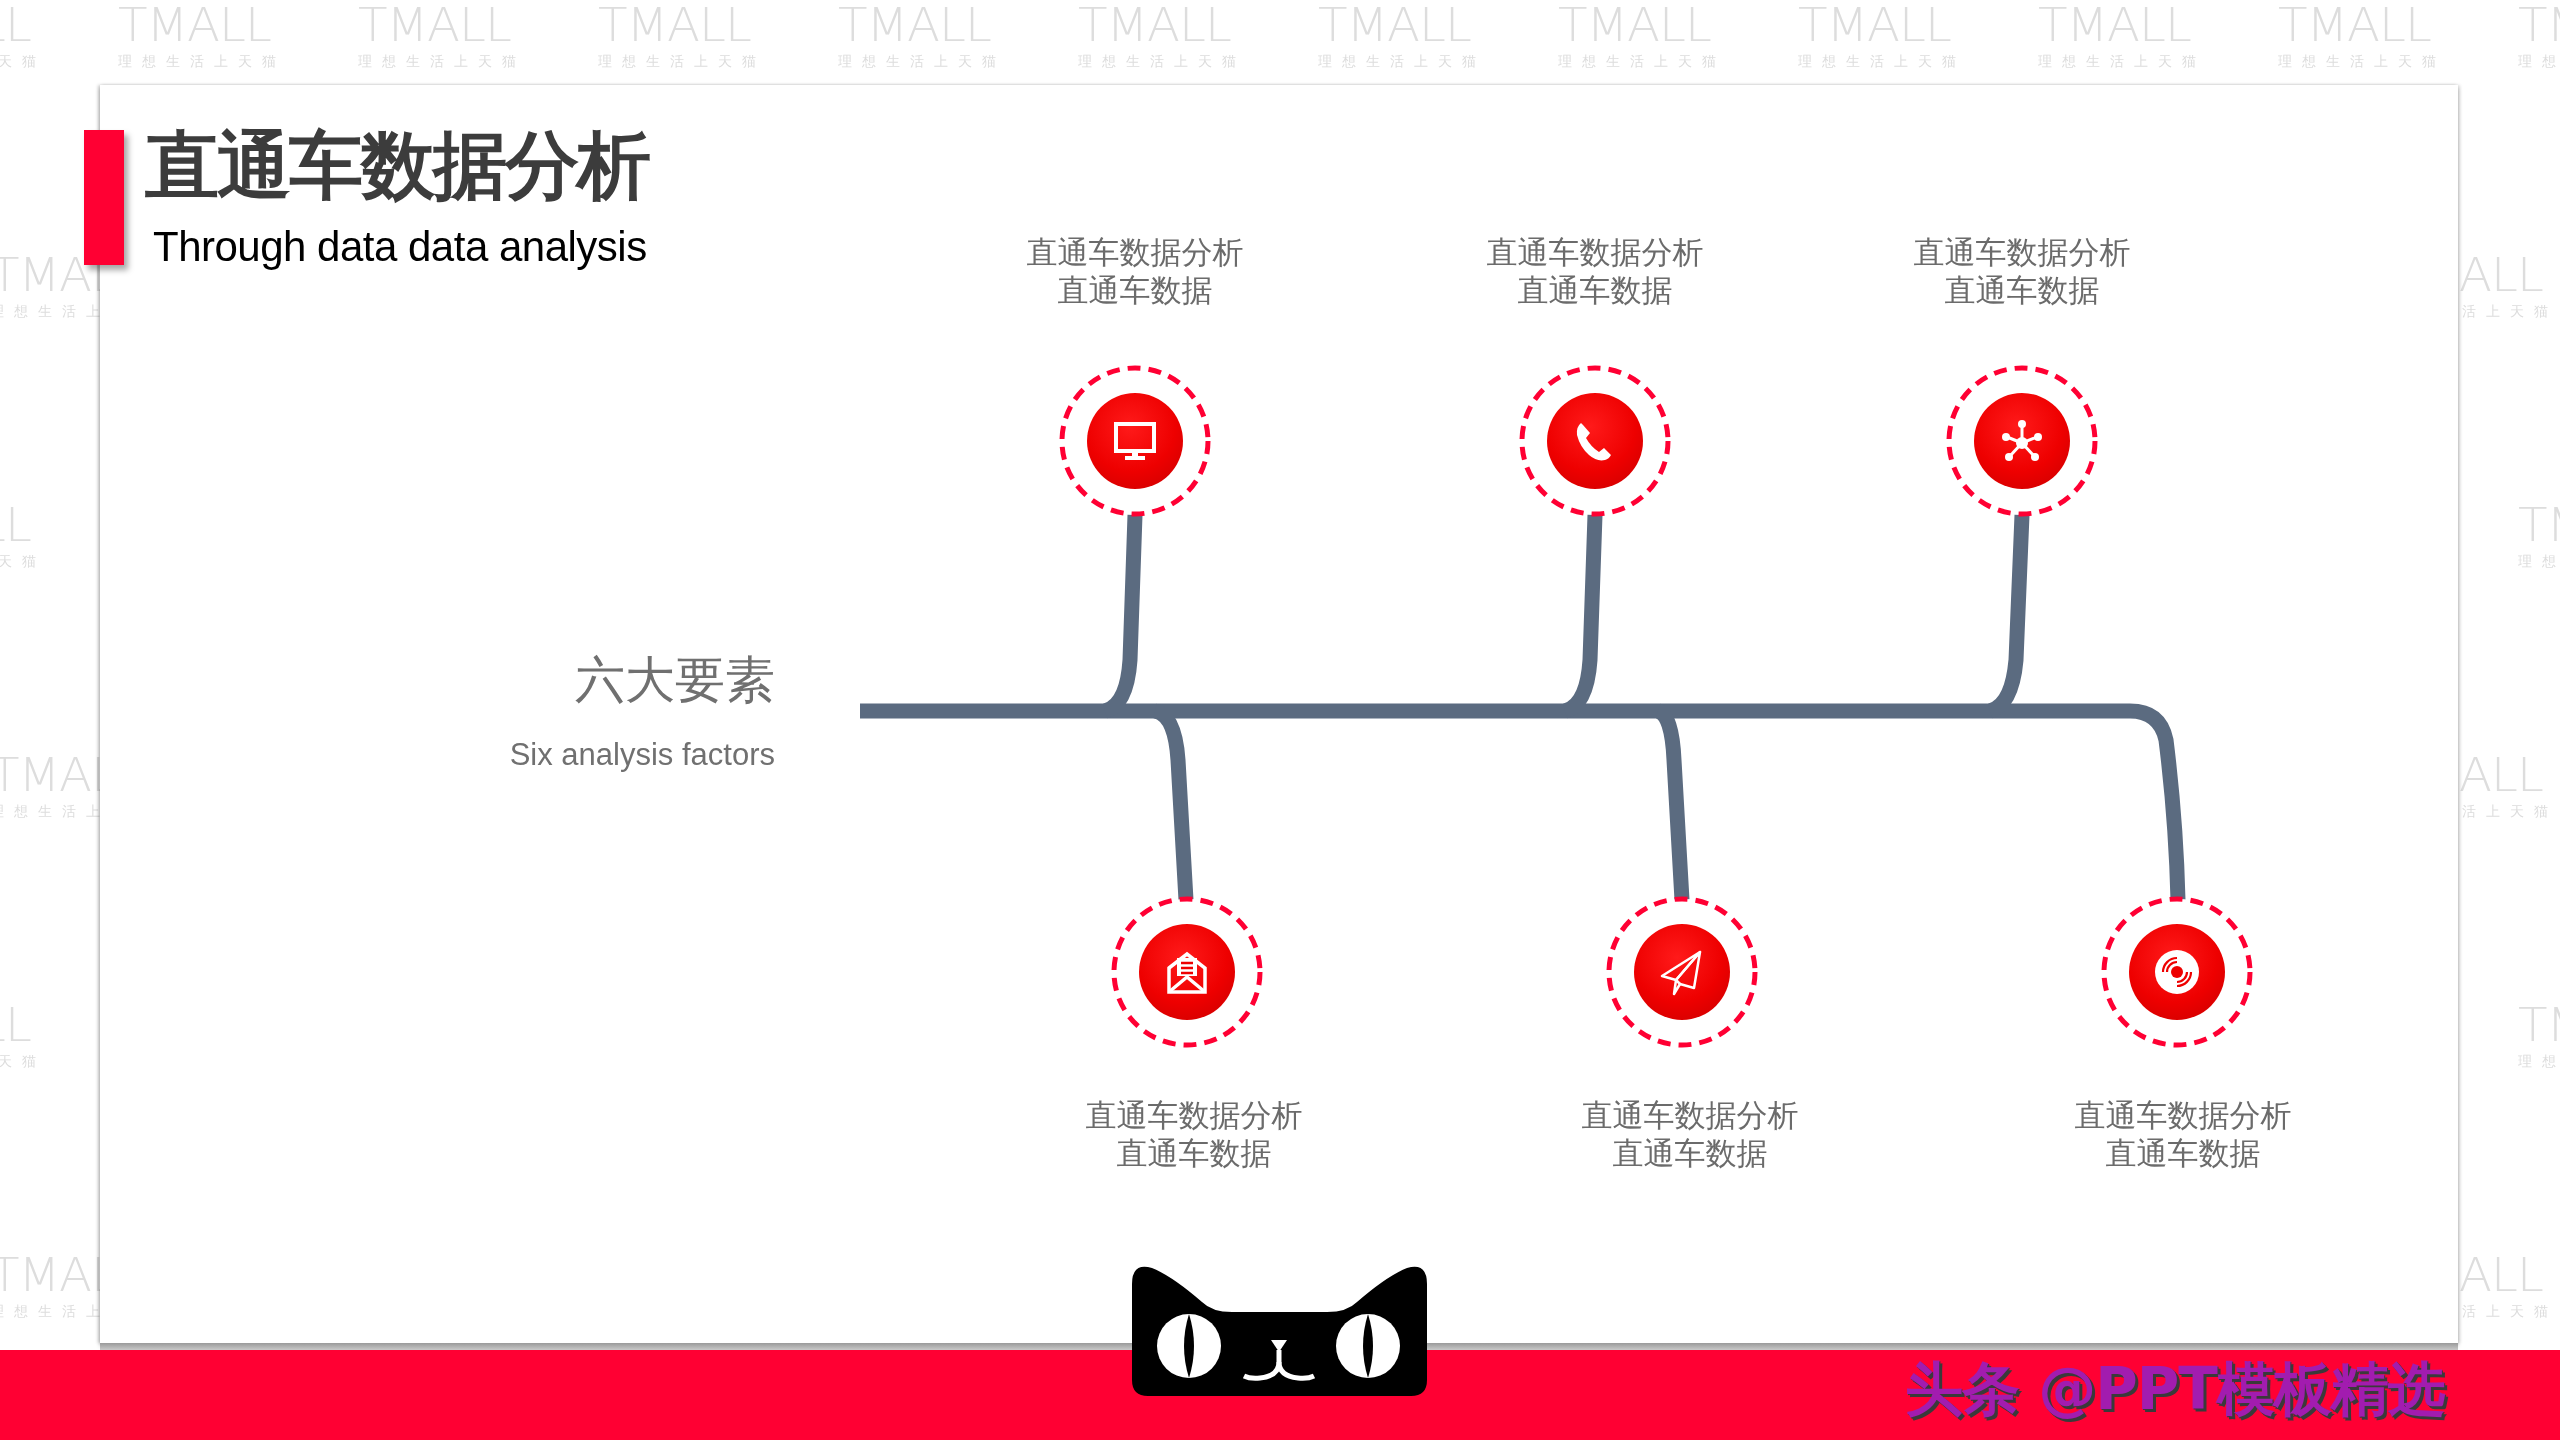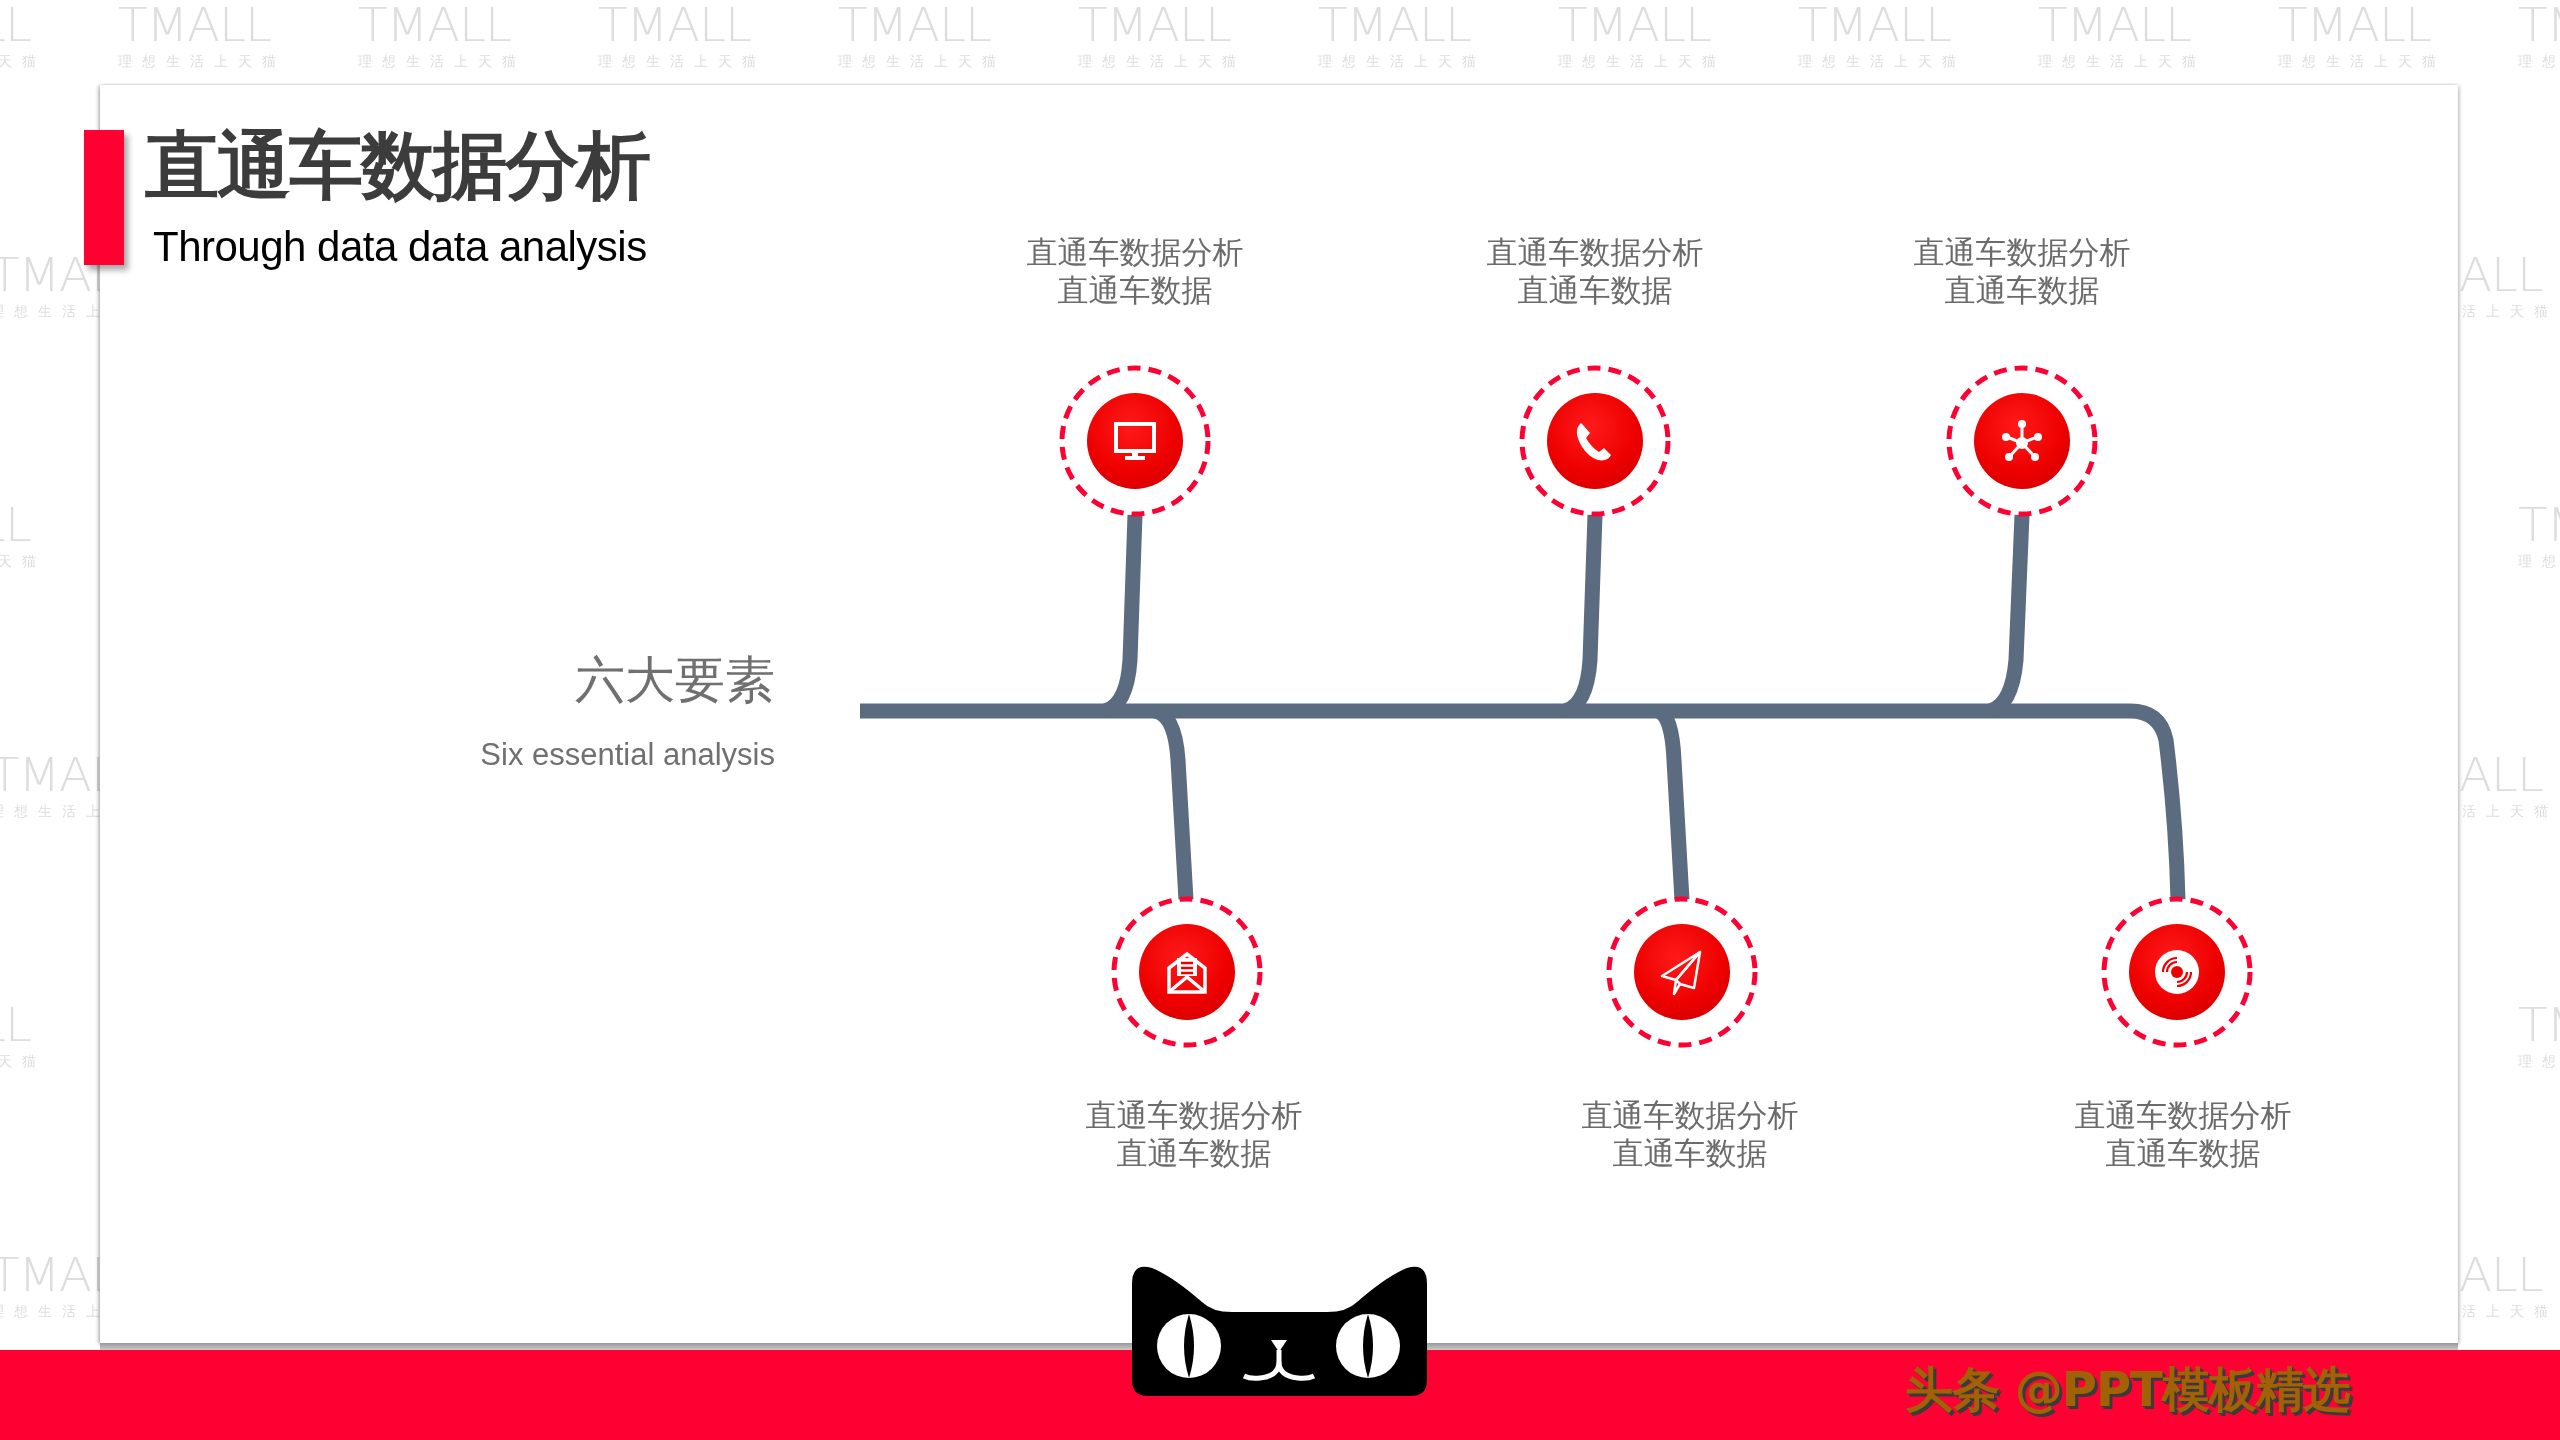--- a/index.html
+++ b/index.html
@@ -17,21 +17,21 @@
   .diagram { position:absolute; left:0; top:0; width:2560px; height:1440px; }
   .node { position:absolute; width:154px; height:154px; margin-left:-77px; margin-top:-77px; }
   .node .ring { position:absolute; inset:0; }
   .node .disc { position:absolute; left:29px; top:29px; width:96px; height:96px; border-radius:50%; background:radial-gradient(circle at 45% 35%, #ff1a1a 0%, #ee0000 55%, #c80000 100%); display:flex; align-items:center; justify-content:center; }
   .node .disc svg { width:56px; height:56px; }
   .label { position:absolute; width:300px; margin-left:-150px; text-align:center; font-size:31px; color:#6b6b6b; line-height:38px; }
   .label span { display:block; white-space:nowrap; }
   .bottom-bar { position:absolute; left:0; top:1350px; width:2560px; height:90px; background:#ff0033; }
   .bottom-shadow { position:absolute; left:100px; top:1343px; width:2358px; height:7px; background:linear-gradient(#9a9a9a,#c8c8c8); }
   .cat { position:absolute; left:1132px; top:1262px; width:295px; height:134px; }
-  .credit { position:absolute; left:1905px; top:1352px; font-family:"DejaVu Sans", sans-serif; font-weight:bold; font-size:48px; line-height:74px; color:#a16207; text-shadow:3px 3px 0 #3a3a3a, 1px 1px 0 #3a3a3a; white-space:nowrap; letter-spacing:-1px; }
+  .credit { position:absolute; left:1905px; top:1352px; font-family:"DejaVu Sans", sans-serif; font-weight:bold; font-size:58px; line-height:74px; color:#a21caf; text-shadow:3px 3px 0 #3a3a3a, 1px 1px 0 #3a3a3a; white-space:nowrap; letter-spacing:-1px; }
 </style>
 </head>
 <body>
 
 <div class="wm-layer" id="wm-layer">
     <div class="wm" style="left: -122px; top: 2px;">
       <span class="wm-brand">TMALL</span>
       <span class="wm-sub">理想生活上天猫</span>
     </div>
     <div class="wm" style="left: 118px; top: 2px;">
@@ -308,21 +308,21 @@
     </div>
   </div>
 
 <div class="card"></div>
 
 <div class="title-bar"></div>
 <div class="title">直通车数据分析</div>
 <div class="subtitle">Through data data analysis</div>
 
 <div class="center-cn">六大要素</div>
-<div class="center-en">Six essential analysis</div>
+<div class="center-en">Six analysis factors</div>
 
 <svg class="diagram" viewBox="0 0 2560 1440">
   <g fill="none" stroke="#5b6b80" stroke-width="15" stroke-linecap="butt">
 
     <path d="M860 711 L2130 711 Q2160 711 2166 740 Q2176 820 2178 900"></path>
 
     <path d="M1135 515 L1130 660 Q1127 705 1105 711"></path>
     <path d="M1595 515 L1590 660 Q1587 705 1565 711"></path>
     <path d="M2022 515 L2016 660 Q2012 705 1990 711"></path>
 

